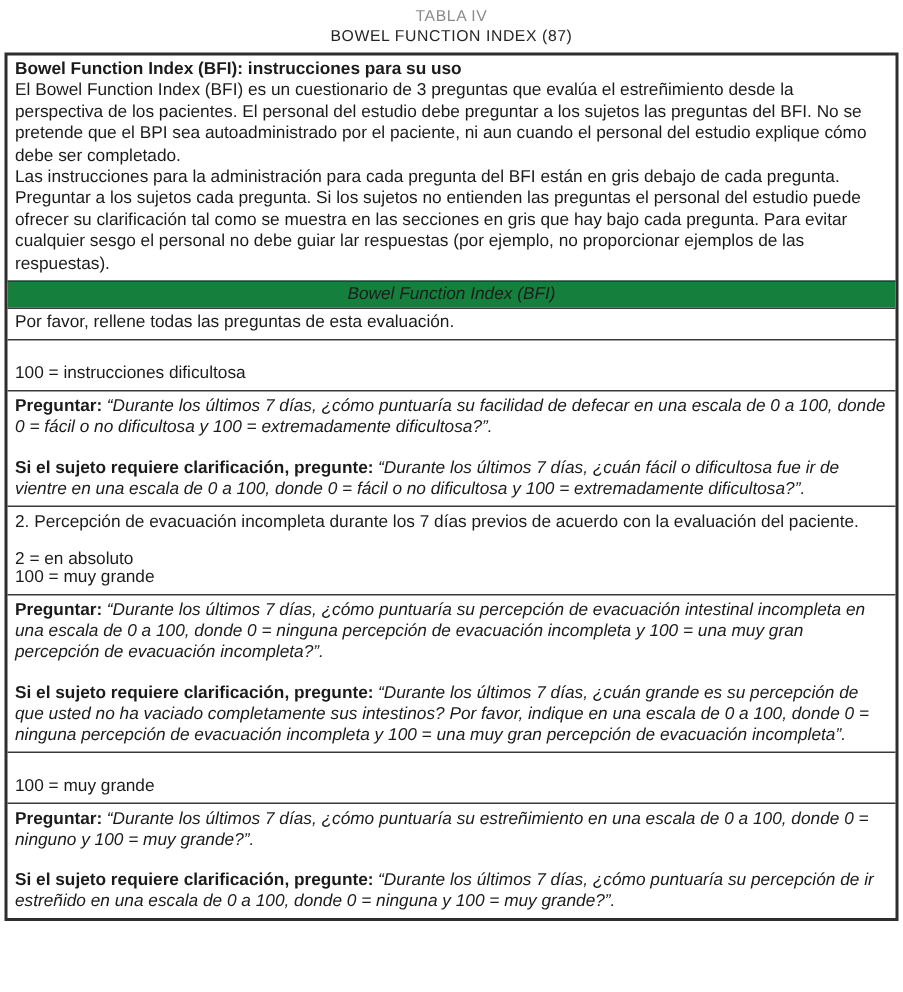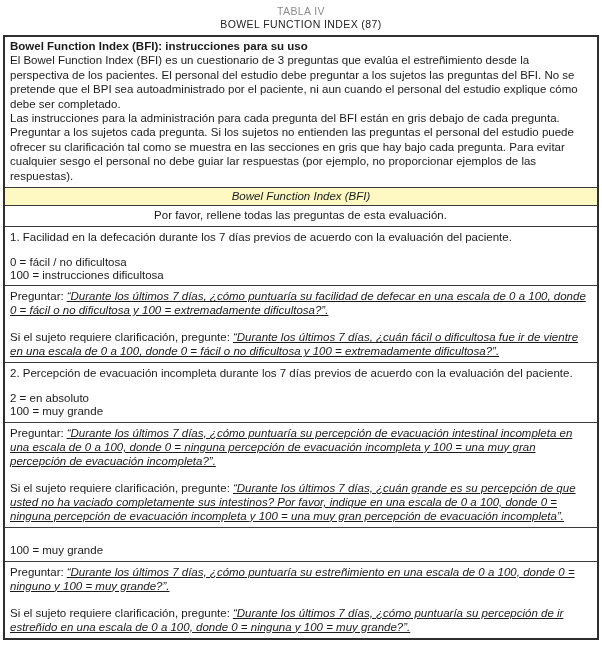--- a/index.html
+++ b/index.html
@@ -20,37 +20,37 @@
   .table {
     margin: 4px 3px 0 3px;
     border: 2px solid #2e2e2e;
     background: #ffffff;
   }
   .cell { padding: 2px 18px 3px 5px; font-size: 11.5px; }
   .cell + .cell { border-top: 1px solid #3a3a3a; }
 
   .instructions { line-height: 14.4px; padding-bottom: 4px; }
   .band {
-    background: #fef9c3;
+    background: #15803d;
     text-align: center;
     font-style: italic;
     font-size: 11.5px;
     padding: 2px 0 3px 0;
   }
-  .intro { padding: 3px 6px 5px 5px; text-align: center; }
+  .intro { padding: 3px 6px 5px 5px; }
 
   .qcell { line-height: 12.8px; padding: 4px 6px 4px 5px; }
   .qcell .gap { height: 12px; }
 
   .acell { line-height: 14px; padding: 3px 6px 4px 5px; }
   .acell .gap { height: 13px; }
 
   .b { font-weight: bold; }
-  .i { font-style: italic; text-decoration: underline; }
-  .blabel { font-weight: normal; padding-right: 3px; }
+  .i { font-style: italic; }
+  .blabel { font-weight: bold; padding-right: 3px; }
 </style>
 </head>
 <body>
 
 <div class="page">
 
   <div class="title-block">
     <div class="title-gray">TABLA IV</div>
     <div class="title-black">BOWEL FUNCTION INDEX (87)</div>
   </div>
@@ -61,23 +61,21 @@
       <div class="b">Bowel Function Index (BFI): instrucciones para su uso</div>
       <div>El Bowel Function Index (BFI) es un cuestionario de 3 preguntas que evalúa el estreñimiento desde la perspectiva de los pacientes. El personal del estudio debe preguntar a los sujetos las preguntas del BFI. No se pretende que el BPI sea autoadministrado por el paciente, ni aun cuando el personal del estudio explique cómo debe ser completado.</div>
       <div>Las instrucciones para la administración para cada pregunta del BFI están en gris debajo de cada pregunta. Preguntar a los sujetos cada pregunta. Si los sujetos no entienden las preguntas el personal del estudio puede ofrecer su clarificación tal como se muestra en las secciones en gris que hay bajo cada pregunta. Para evitar cualquier sesgo el personal no debe guiar lar respuestas (por ejemplo, no proporcionar ejemplos de las respuestas).</div>
     </div>
 
     <div class="cell band">Bowel Function Index (BFI)</div>
 
     <div class="cell intro">Por favor, rellene todas las preguntas de esta evaluación.</div>
 
     <div class="cell qcell">
-      <div>1. Facilidad en la defecación durante los 7 días previos de acuerdo con la evaluación del paciente.</div>
       <div class="gap"></div>
-      <div>0 = fácil / no dificultosa</div>
       <div>100 = instrucciones dificultosa</div>
     </div>
     <div class="cell acell">
       <div><span class="blabel">Preguntar:</span><span class="i">“Durante los últimos 7 días, ¿cómo puntuaría su facilidad de defecar en una escala de 0 a 100, donde 0 = fácil o no dificultosa y 100 = extremadamente dificultosa?”.</span></div>
       <div class="gap"></div>
       <div><span class="blabel">Si el sujeto requiere clarificación, pregunte:</span><span class="i">“Durante los últimos 7 días, ¿cuán fácil o dificultosa fue ir de vientre en una escala de 0 a 100, donde 0 = fácil o no dificultosa y 100 = extremadamente dificultosa?”.</span></div>
     </div>
 
     <div class="cell qcell">
       <div>2. Percepción de evacuación incompleta durante los 7 días previos de acuerdo con la evaluación del paciente.</div>

